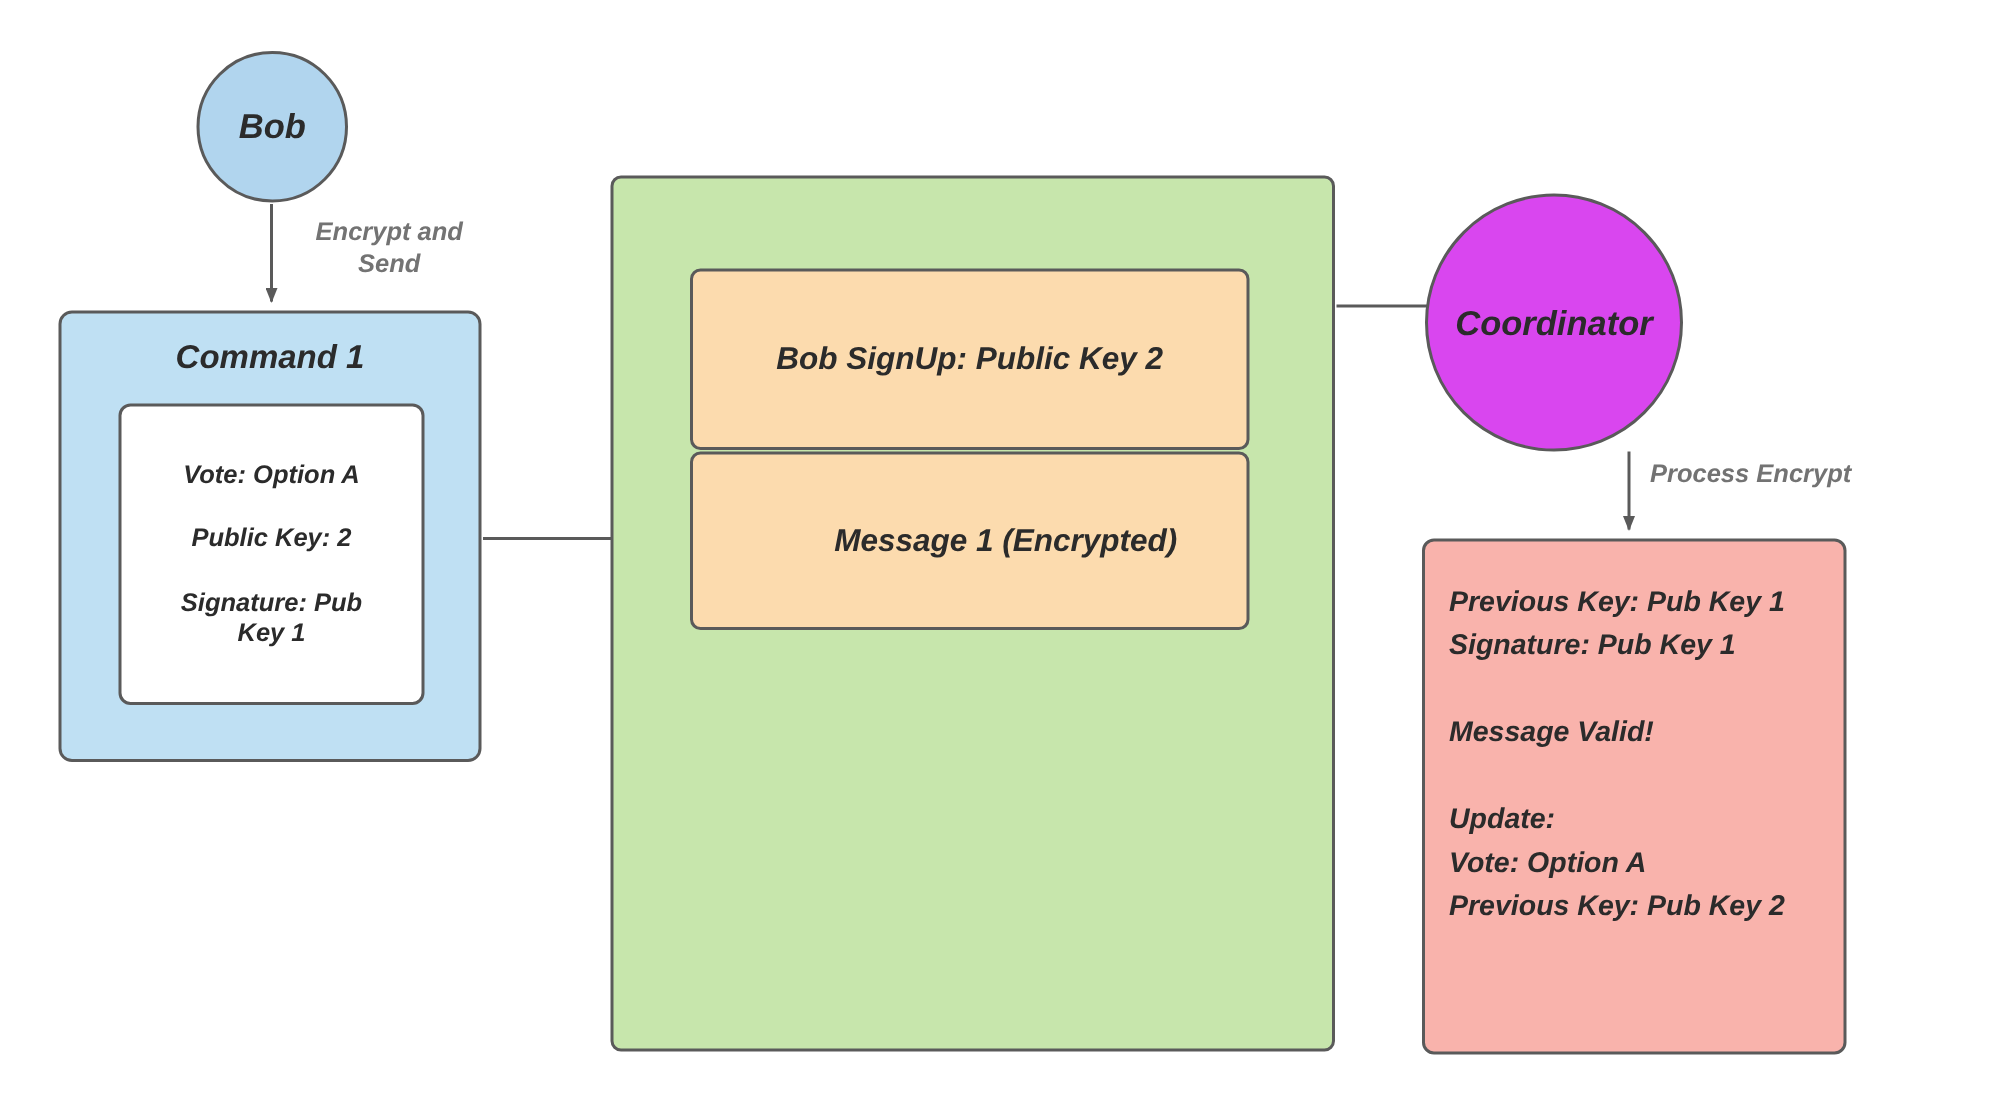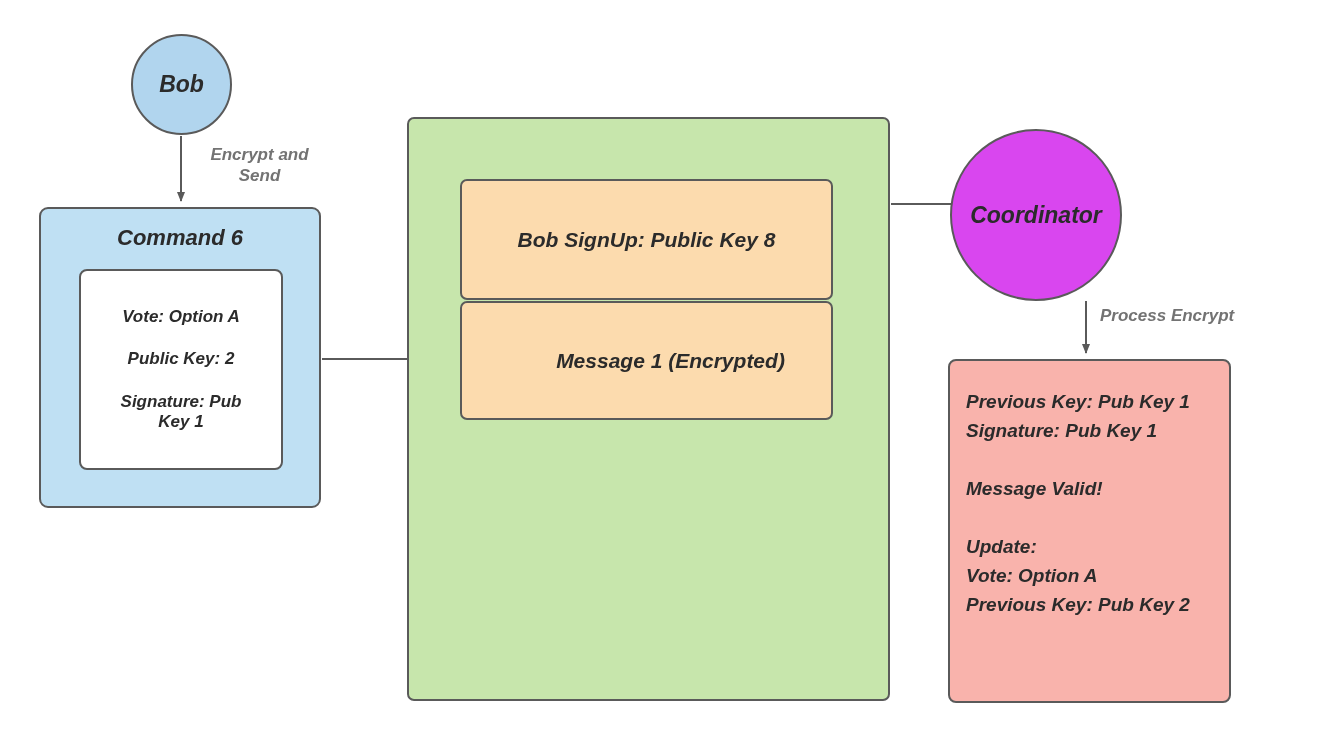--- a/index.html
+++ b/index.html
@@ -179,32 +179,32 @@
   </div>
 
   <div class="node" id="bob-circle">
     <span>Bob</span>
   </div>
 
   <div class="edge-label" id="label-encrypt-send">Encrypt and
 Send</div>
 
   <div class="node" id="command-box">
-    <div id="command-title">Command 6</div>
+    <div id="command-title">Command 1</div>
     <div id="command-inner">
       <div class="field">Vote: Option A</div>
       <div class="field">Public Key: 2</div>
       <div class="field">Signature: Pub
 Key 1</div>
     </div>
   </div>
 
   <div class="node" id="maci-box">
     <div class="maci-item" id="maci-item-0">
-      <span>Bob SignUp: Public Key 8</span>
+      <span>Bob SignUp: Public Key 2</span>
     </div>
     <div class="maci-item" id="maci-item-1">
       <span>Message 1 (Encrypted)</span>
     </div>
   </div>
 
   <div class="node" id="coordinator-circle">
     <span>Coordinator</span>
   </div>
 

